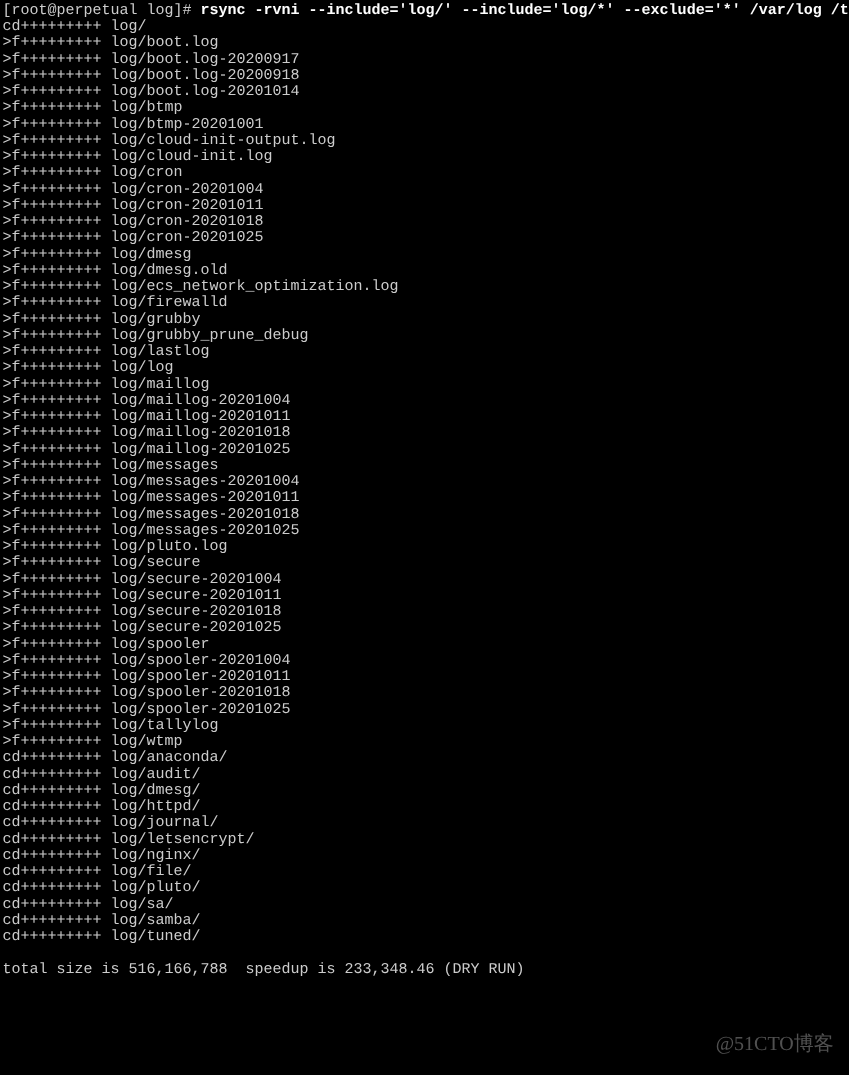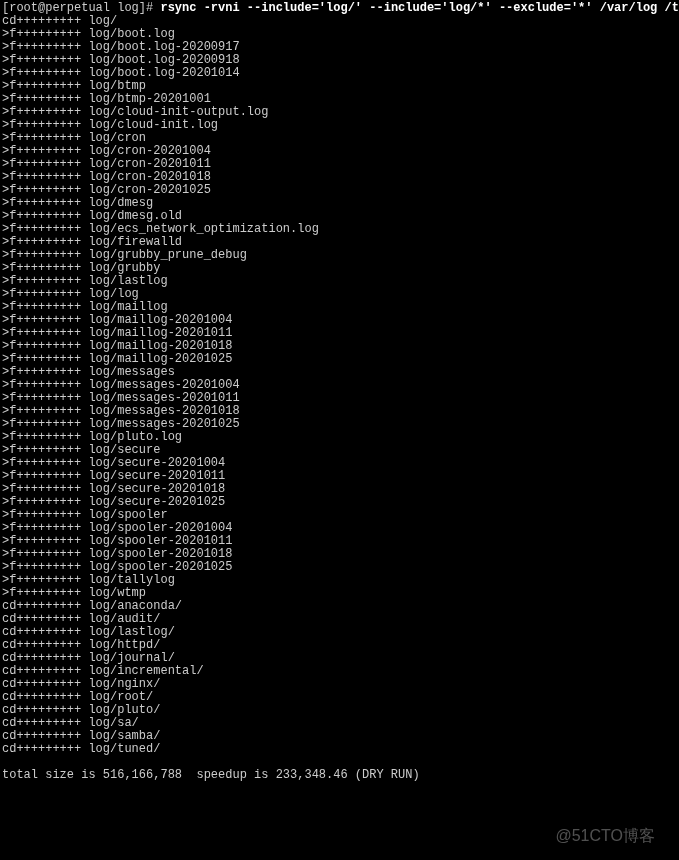--- a/index.html
+++ b/index.html
@@ -23,24 +23,24 @@
       white-space: pre;
       padding-left: 2px;
     }
     .white-bold {
       color: #ffffff;
       font-weight: bold;
     }
     .watermark {
       position: absolute;
       bottom: 18px;
-      right: 24px;
+      right: 12px;
       color: rgba(200, 200, 200, 0.4);
       font-size: 16px;
-      font-family: Liberation Sans, sans-serif;
+      font-family: Liberation Serif, serif;
     }
   </style>
 </head>
 <body>
 
 <div>
   <div class="line"><span>[root@perpetual log]# </span><span class="white-bold">rsync -rvni --include='log/' --include='log/*' --exclude='*' /var/log /tmp</span></div>
   <div id="entries-container">
       <div class="line">cd+++++++++ log/</div>
       <div class="line">&gt;f+++++++++ log/boot.log</div>
@@ -53,22 +53,22 @@
       <div class="line">&gt;f+++++++++ log/cloud-init.log</div>
       <div class="line">&gt;f+++++++++ log/cron</div>
       <div class="line">&gt;f+++++++++ log/cron-20201004</div>
       <div class="line">&gt;f+++++++++ log/cron-20201011</div>
       <div class="line">&gt;f+++++++++ log/cron-20201018</div>
       <div class="line">&gt;f+++++++++ log/cron-20201025</div>
       <div class="line">&gt;f+++++++++ log/dmesg</div>
       <div class="line">&gt;f+++++++++ log/dmesg.old</div>
       <div class="line">&gt;f+++++++++ log/ecs_network_optimization.log</div>
       <div class="line">&gt;f+++++++++ log/firewalld</div>
+      <div class="line">&gt;f+++++++++ log/grubby</div>
       <div class="line">&gt;f+++++++++ log/grubby_prune_debug</div>
-      <div class="line">&gt;f+++++++++ log/grubby</div>
       <div class="line">&gt;f+++++++++ log/lastlog</div>
       <div class="line">&gt;f+++++++++ log/log</div>
       <div class="line">&gt;f+++++++++ log/maillog</div>
       <div class="line">&gt;f+++++++++ log/maillog-20201004</div>
       <div class="line">&gt;f+++++++++ log/maillog-20201011</div>
       <div class="line">&gt;f+++++++++ log/maillog-20201018</div>
       <div class="line">&gt;f+++++++++ log/maillog-20201025</div>
       <div class="line">&gt;f+++++++++ log/messages</div>
       <div class="line">&gt;f+++++++++ log/messages-20201004</div>
       <div class="line">&gt;f+++++++++ log/messages-20201011</div>
@@ -82,26 +82,26 @@
       <div class="line">&gt;f+++++++++ log/secure-20201025</div>
       <div class="line">&gt;f+++++++++ log/spooler</div>
       <div class="line">&gt;f+++++++++ log/spooler-20201004</div>
       <div class="line">&gt;f+++++++++ log/spooler-20201011</div>
       <div class="line">&gt;f+++++++++ log/spooler-20201018</div>
       <div class="line">&gt;f+++++++++ log/spooler-20201025</div>
       <div class="line">&gt;f+++++++++ log/tallylog</div>
       <div class="line">&gt;f+++++++++ log/wtmp</div>
       <div class="line">cd+++++++++ log/anaconda/</div>
       <div class="line">cd+++++++++ log/audit/</div>
-      <div class="line">cd+++++++++ log/lastlog/</div>
+      <div class="line">cd+++++++++ log/dmesg/</div>
       <div class="line">cd+++++++++ log/httpd/</div>
       <div class="line">cd+++++++++ log/journal/</div>
-      <div class="line">cd+++++++++ log/incremental/</div>
+      <div class="line">cd+++++++++ log/letsencrypt/</div>
       <div class="line">cd+++++++++ log/nginx/</div>
-      <div class="line">cd+++++++++ log/root/</div>
+      <div class="line">cd+++++++++ log/file/</div>
       <div class="line">cd+++++++++ log/pluto/</div>
       <div class="line">cd+++++++++ log/sa/</div>
       <div class="line">cd+++++++++ log/samba/</div>
       <div class="line">cd+++++++++ log/tuned/</div>
     </div>
   <div class="line"> </div>
   <div class="line">total size is 516,166,788  speedup is 233,348.46 (DRY RUN)</div>
 </div>
 
 <div class="watermark">@51CTO博客</div>

